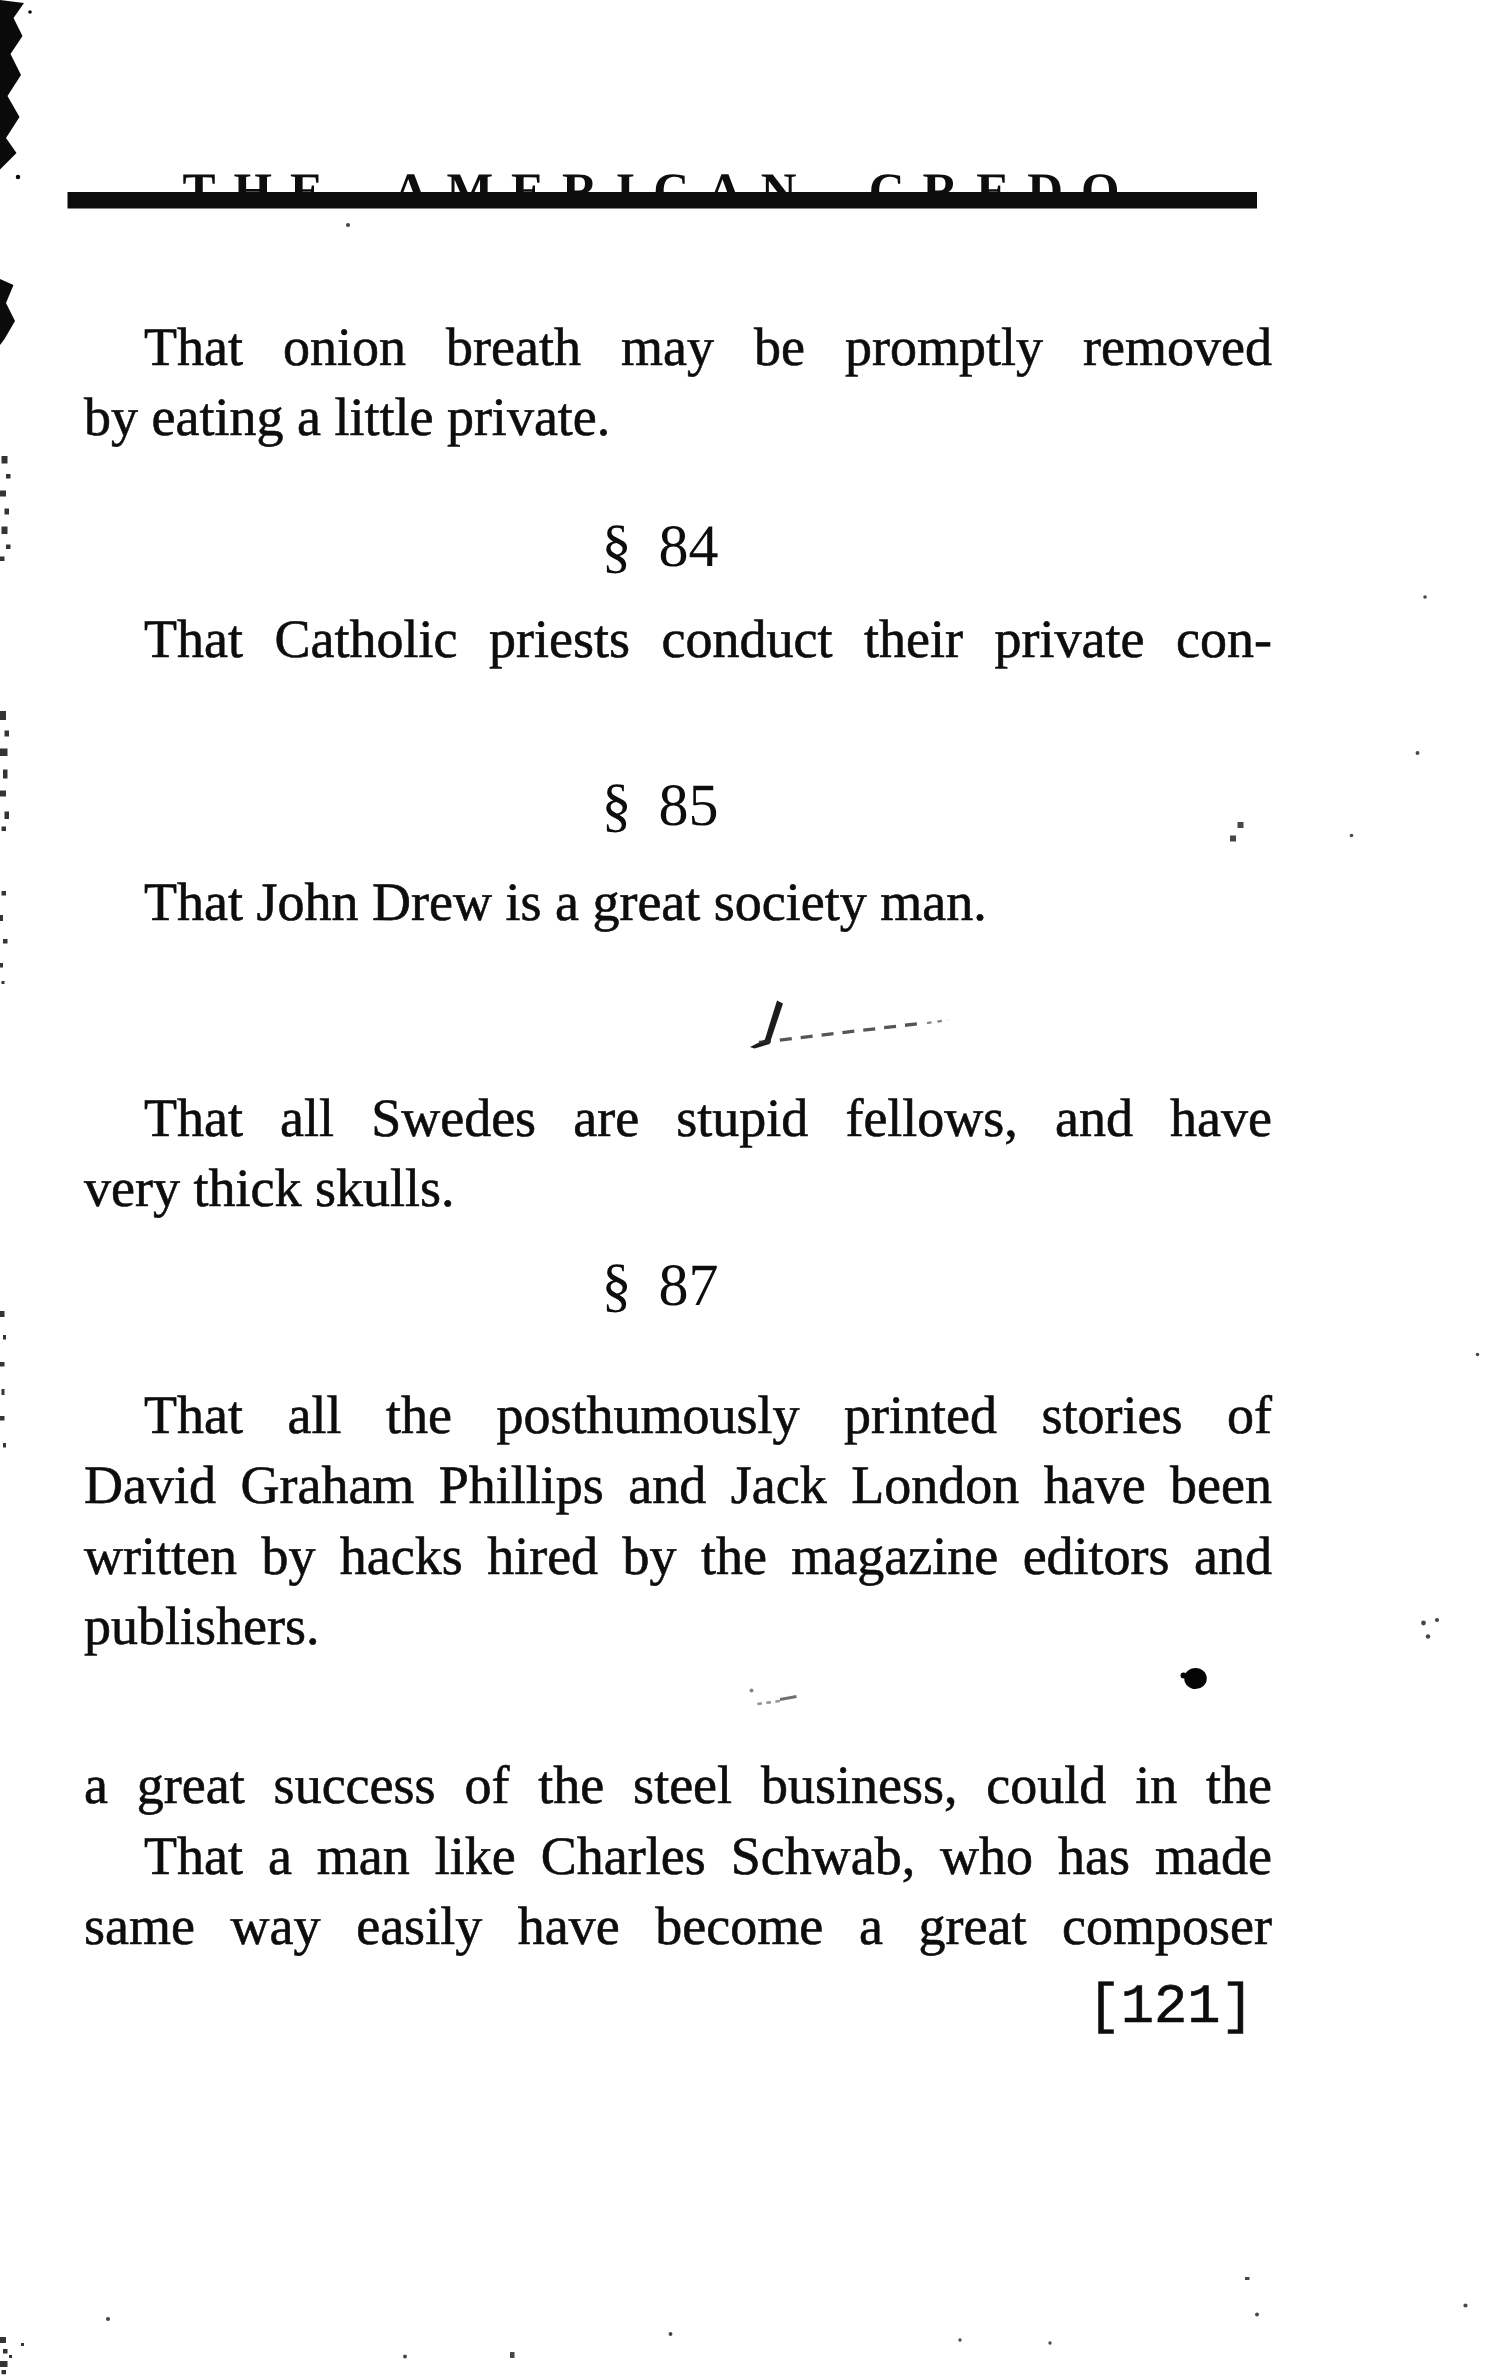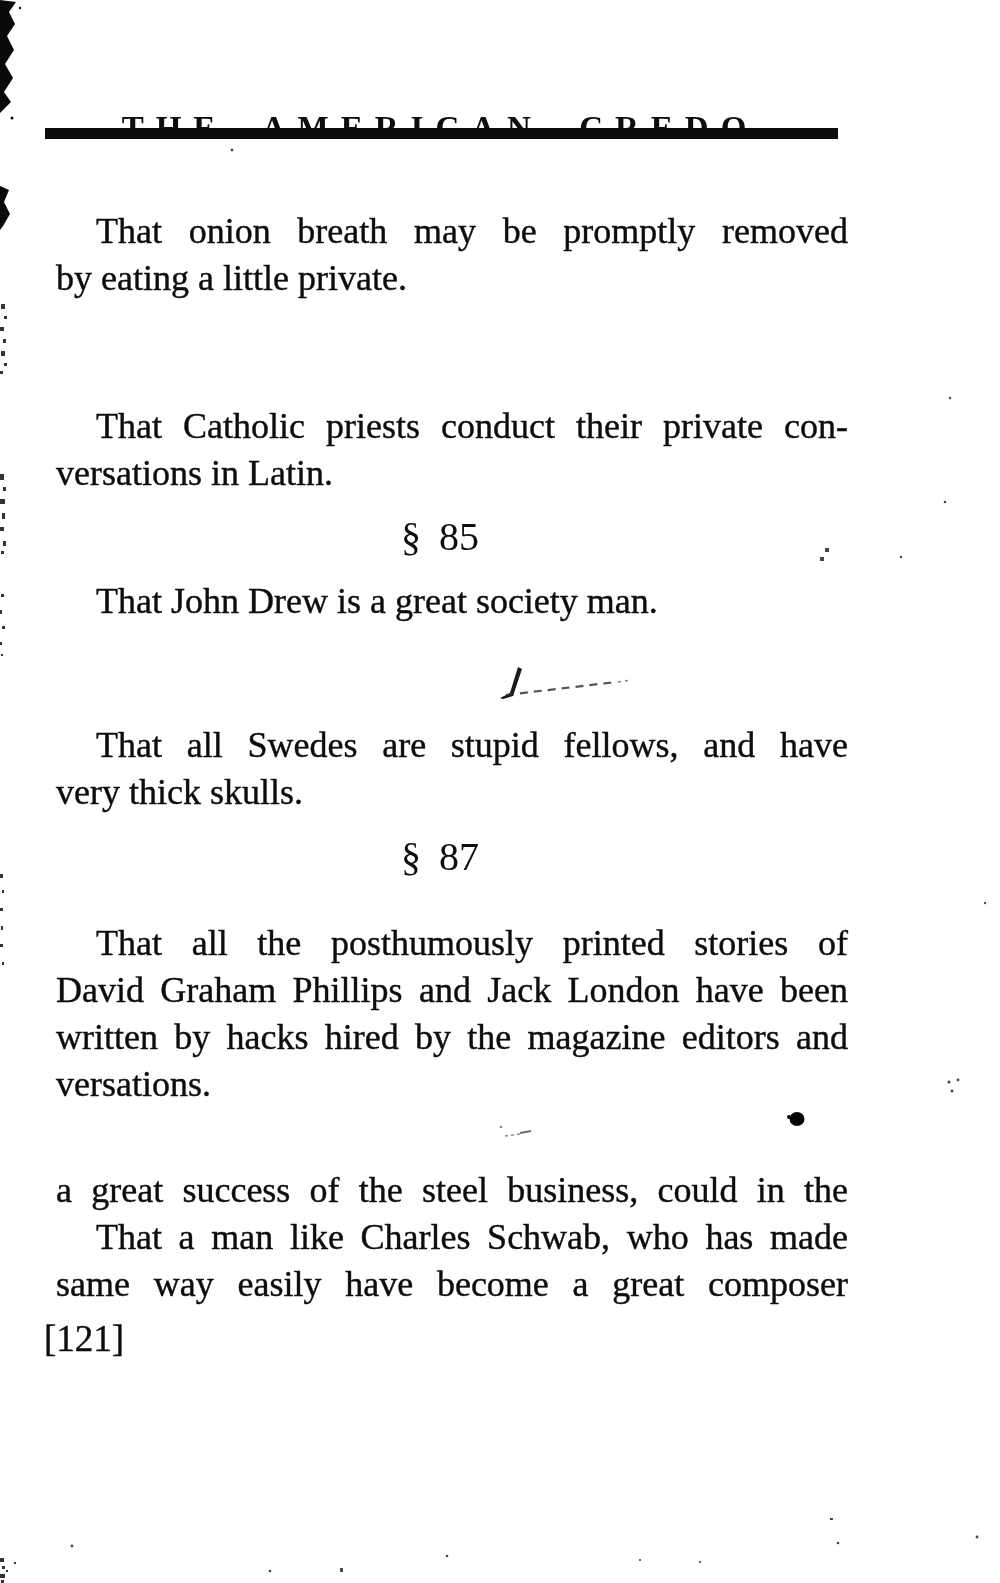--- a/index.html
+++ b/index.html
@@ -56,64 +56,65 @@
   #p87{top:920px}
   #p88{top:1167px}
   .line{
     text-align:justify;
     text-align-last:justify;
   }
   .line.first{text-indent:40px;}
   .line.end{text-align-last:left;}
   .pagenum{
     position:absolute;top:1316px;left:44px;width:792px;
-    text-align:left;
+    text-align:right;
     font-size:37px;line-height:46px;
     color:#0d0d0d;
+    font-family:Liberation Mono, monospace;
     -webkit-text-stroke:0.4px #0d0d0d;
   }
   .artifacts{
     position:absolute;inset:0;
     pointer-events:none;
   }
 </style>
 </head>
 <body>
 
 <div class="page">
 
   <h1 class="title">THE AMERICAN CREDO</h1>
   <div class="rule"></div>
 
   <div class="para" id="p83">
     <div class="line first">That onion breath may be promptly removed</div>
     <div class="line end">by eating a little private.</div>
   </div>
 
+  <div class="sec-heading" id="h84">§ 84</div>
   <div class="para" id="p84">
     <div class="line first">That Catholic priests conduct their private con-</div>
-    <div class="line end">versations in Latin.</div>
   </div>
 
   <div class="sec-heading" id="h85">§ 85</div>
   <div class="para" id="p85">
     <div class="line first end">That John Drew is a great society man.</div>
   </div>
 
   <div class="para" id="p86">
     <div class="line first">That all Swedes are stupid fellows, and have</div>
     <div class="line end">very thick skulls.</div>
   </div>
 
   <div class="sec-heading" id="h87">§ 87</div>
   <div class="para" id="p87">
     <div class="line first">That all the posthumously printed stories of</div>
     <div class="line">David Graham Phillips and Jack London have been</div>
     <div class="line">written by hacks hired by the magazine editors and</div>
-    <div class="line end">versations.</div>
+    <div class="line end">publishers.</div>
   </div>
 
   <div class="para" id="p88">
     <div class="line">a great success of the steel business, could in the</div>
     <div class="line first">That a man like Charles Schwab, who has made</div>
     <div class="line">same way easily have become a great composer</div>
   </div>
 
   <div class="pagenum">[121]</div>
 

